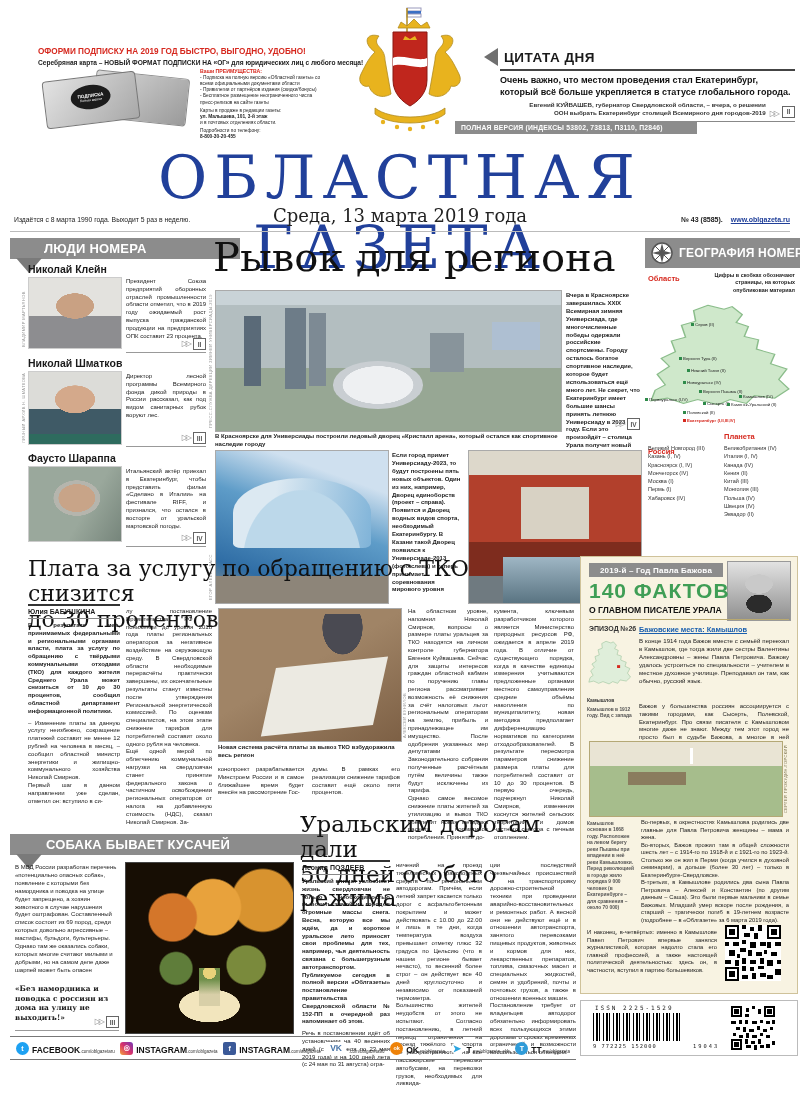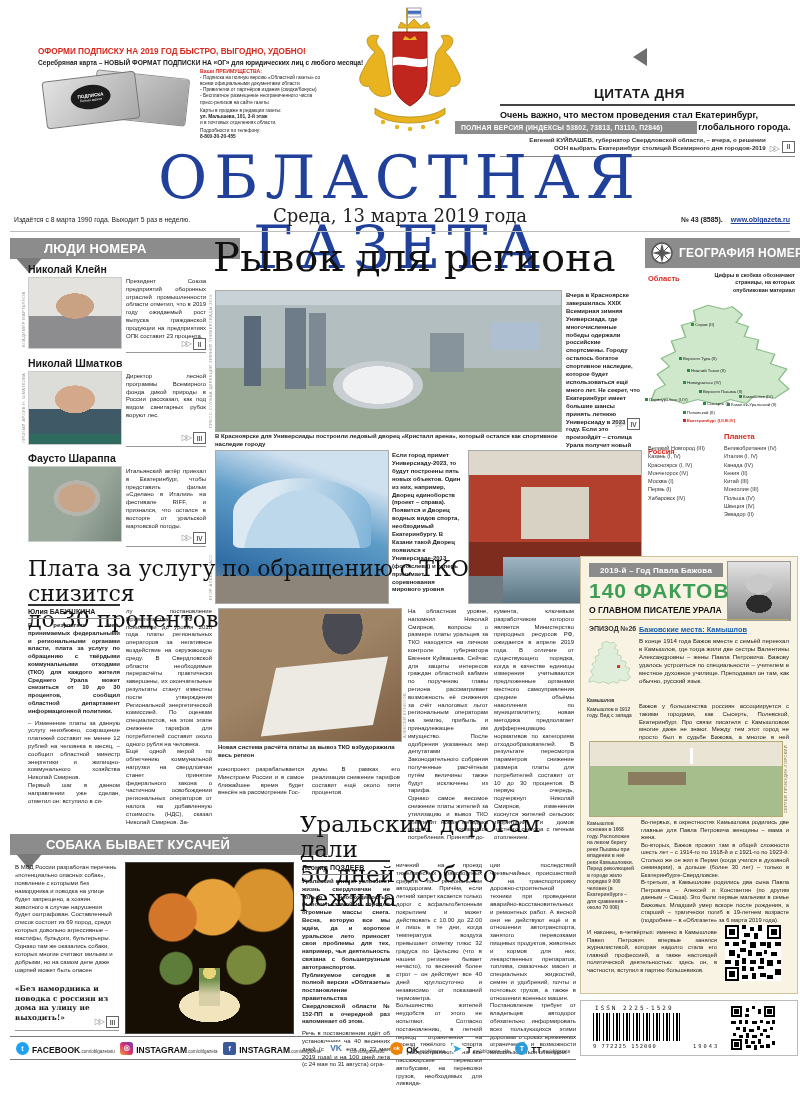--- a/index.html
+++ b/index.html
@@ -84,21 +84,21 @@
       <path d="M30 106 C45 118,85 118,100 106 L100 112 C85 124,45 124,30 112 Z" fill="#e8b31e" stroke="#b08a1e" stroke-width="0.8"></path>
       <circle cx="38" cy="120" r="2.2" fill="#e8b31e"></circle>
         <circle cx="52" cy="125" r="2.2" fill="#e8b31e"></circle>
       <circle cx="65" cy="127" r="2.2" fill="#e8b31e"></circle>
         <circle cx="78" cy="125" r="2.2" fill="#e8b31e"></circle>
       <circle cx="92" cy="120" r="2.2" fill="#e8b31e"></circle>
     </svg>
   </div>
 
   <div class="abs" style="left:484px;top:48px;width:311px;">
-    <div style="display:flex;align-items:center;gap:20px;flex-direction:column;">
+    <div style="display:flex;align-items:center;gap:6px;">
       <span style="width:0;height:0;border-top:9px solid transparent;border-bottom:9px solid transparent;border-right:14px solid #6f6f6f;"></span>
       <span class="bold" style="font-size:13.5px;letter-spacing:.5px;">ЦИТАТА ДНЯ</span>
     </div>
     <div style="border-top:2px solid #444;margin:3px 0 4px 16px;"></div>
     <div class="bold" style="margin-left:16px;font-size:9px;line-height:1.3;color:#111;">Очень важно, что местом проведения стал Екатеринбург, который всё больше укрепляется в статусе глобального города.</div>
     <div style="margin-left:40px;margin-top:3px;display:flex;align-items:flex-end;gap:4px;">
       <div class="bold" style="font-size:6.2px;line-height:1.3;color:#333;text-align:right;flex:1;">Евгений КУЙВАШЕВ, губернатор Свердловской области, – вчера, о решении ООН выбрать Екатеринбург столицей Всемирного дня городов-2019</div>
       <span class="arrow">▷▷</span>
       <span class="badge">II</span>
     </div>

